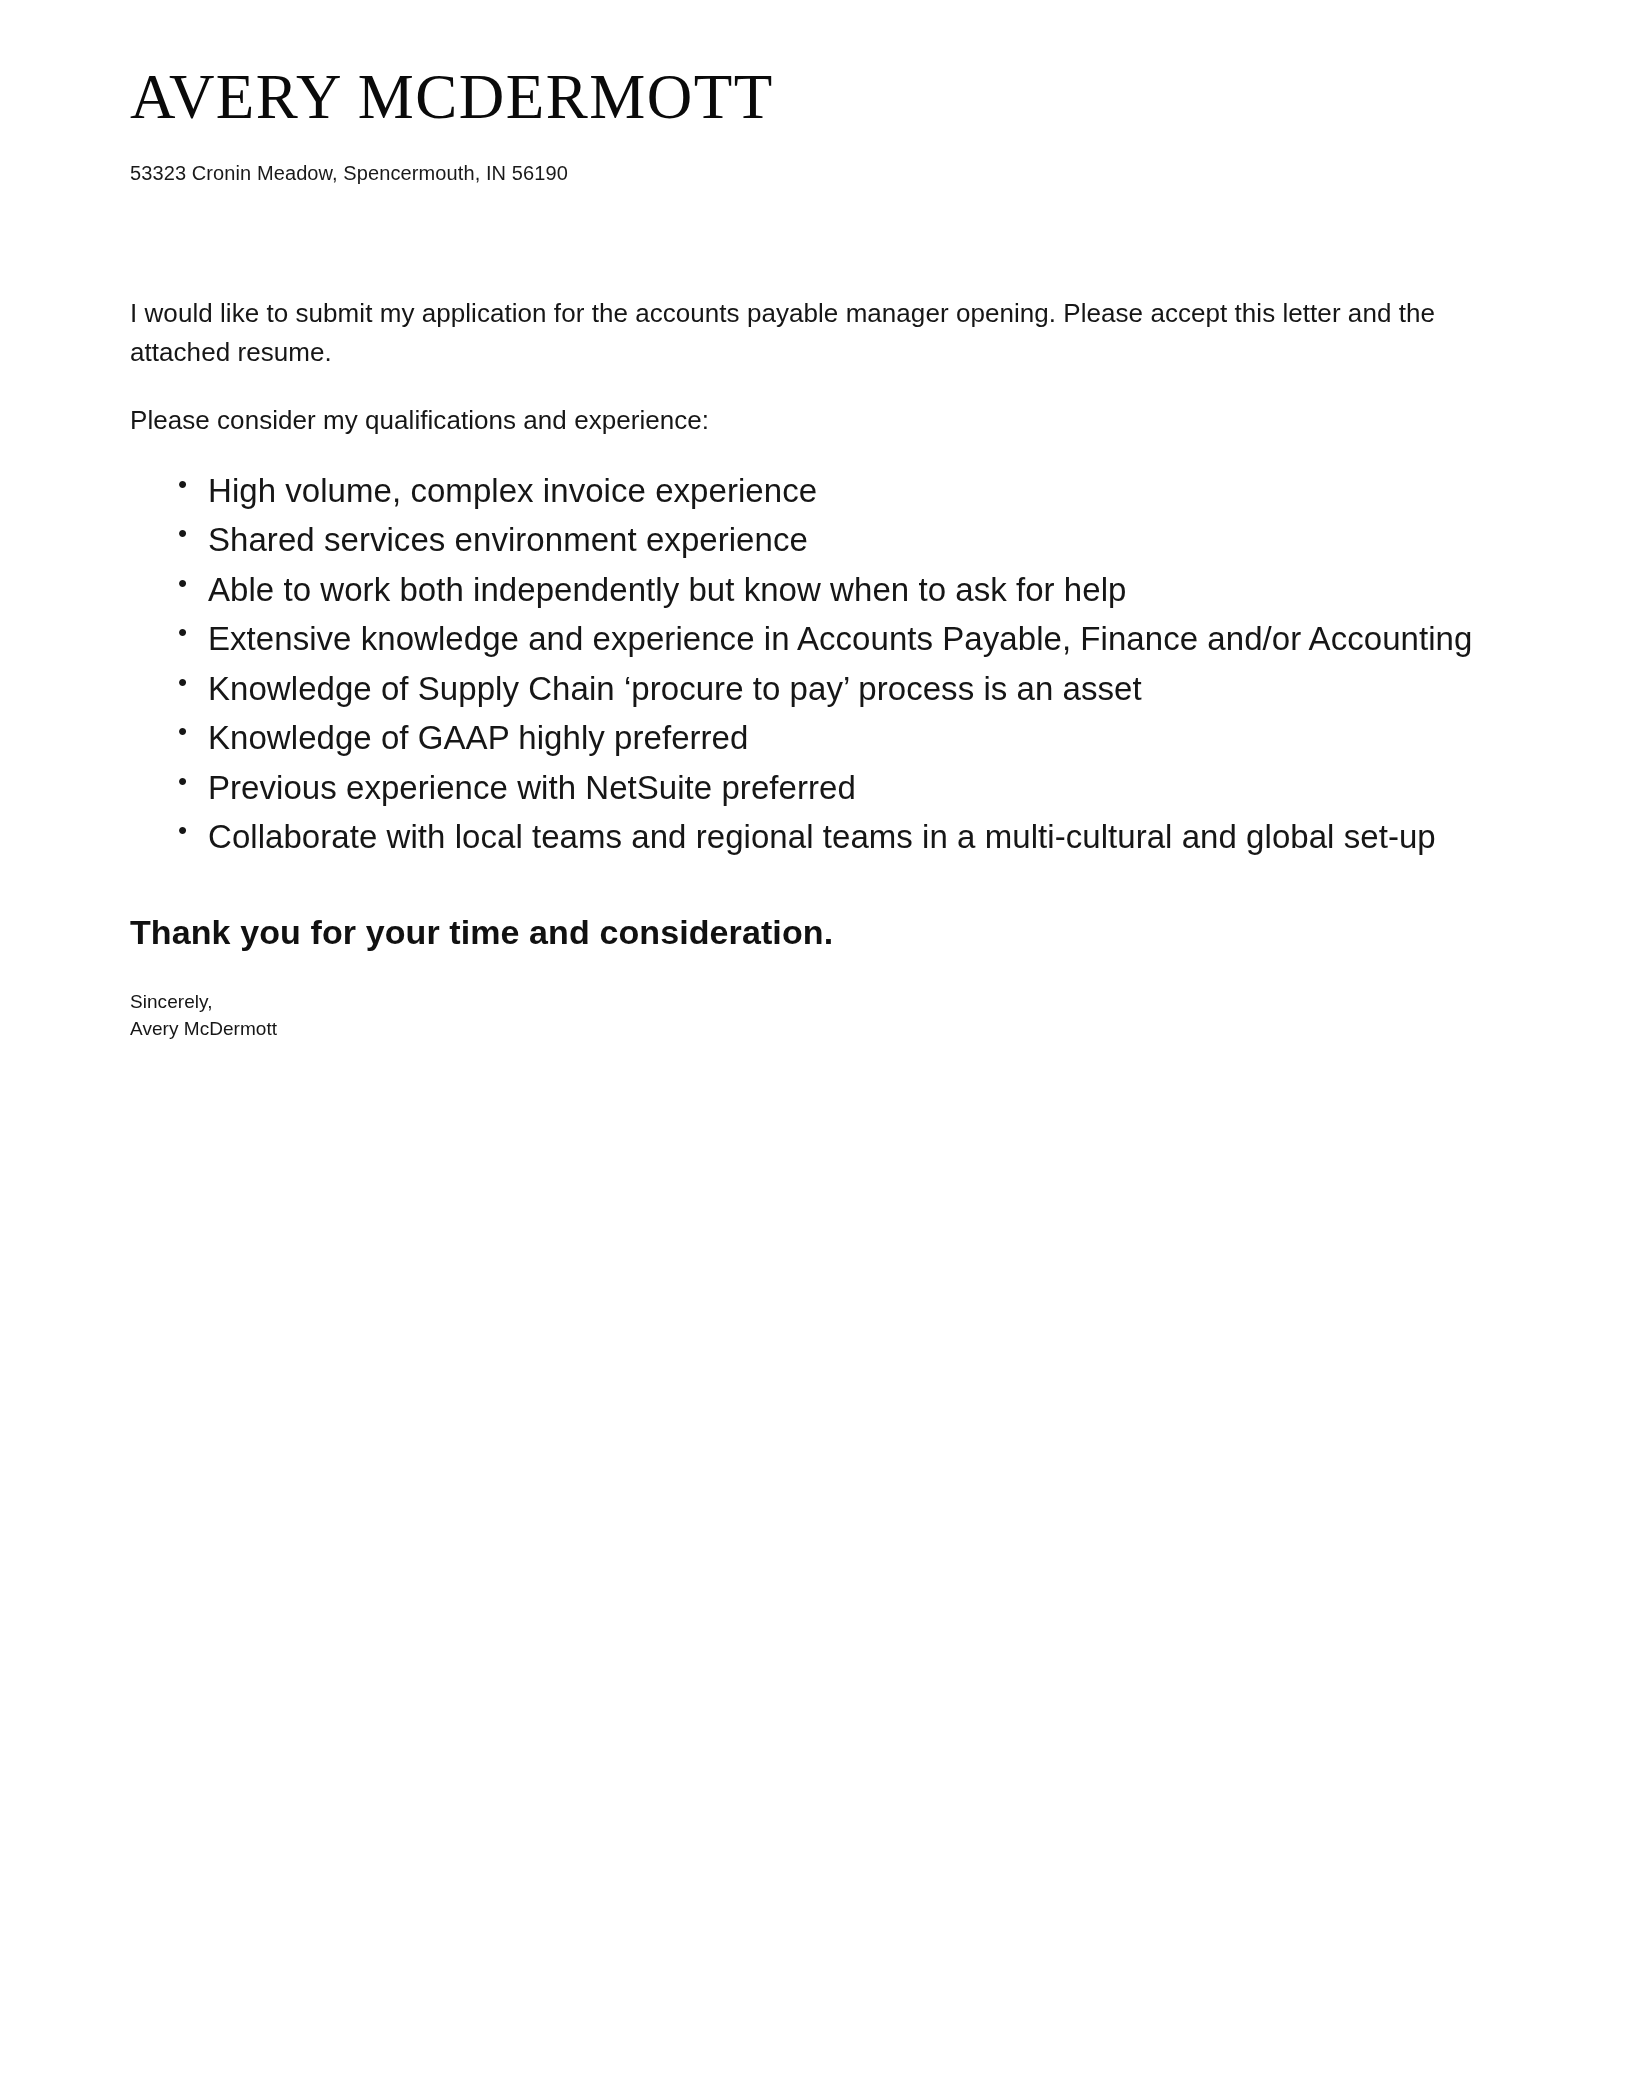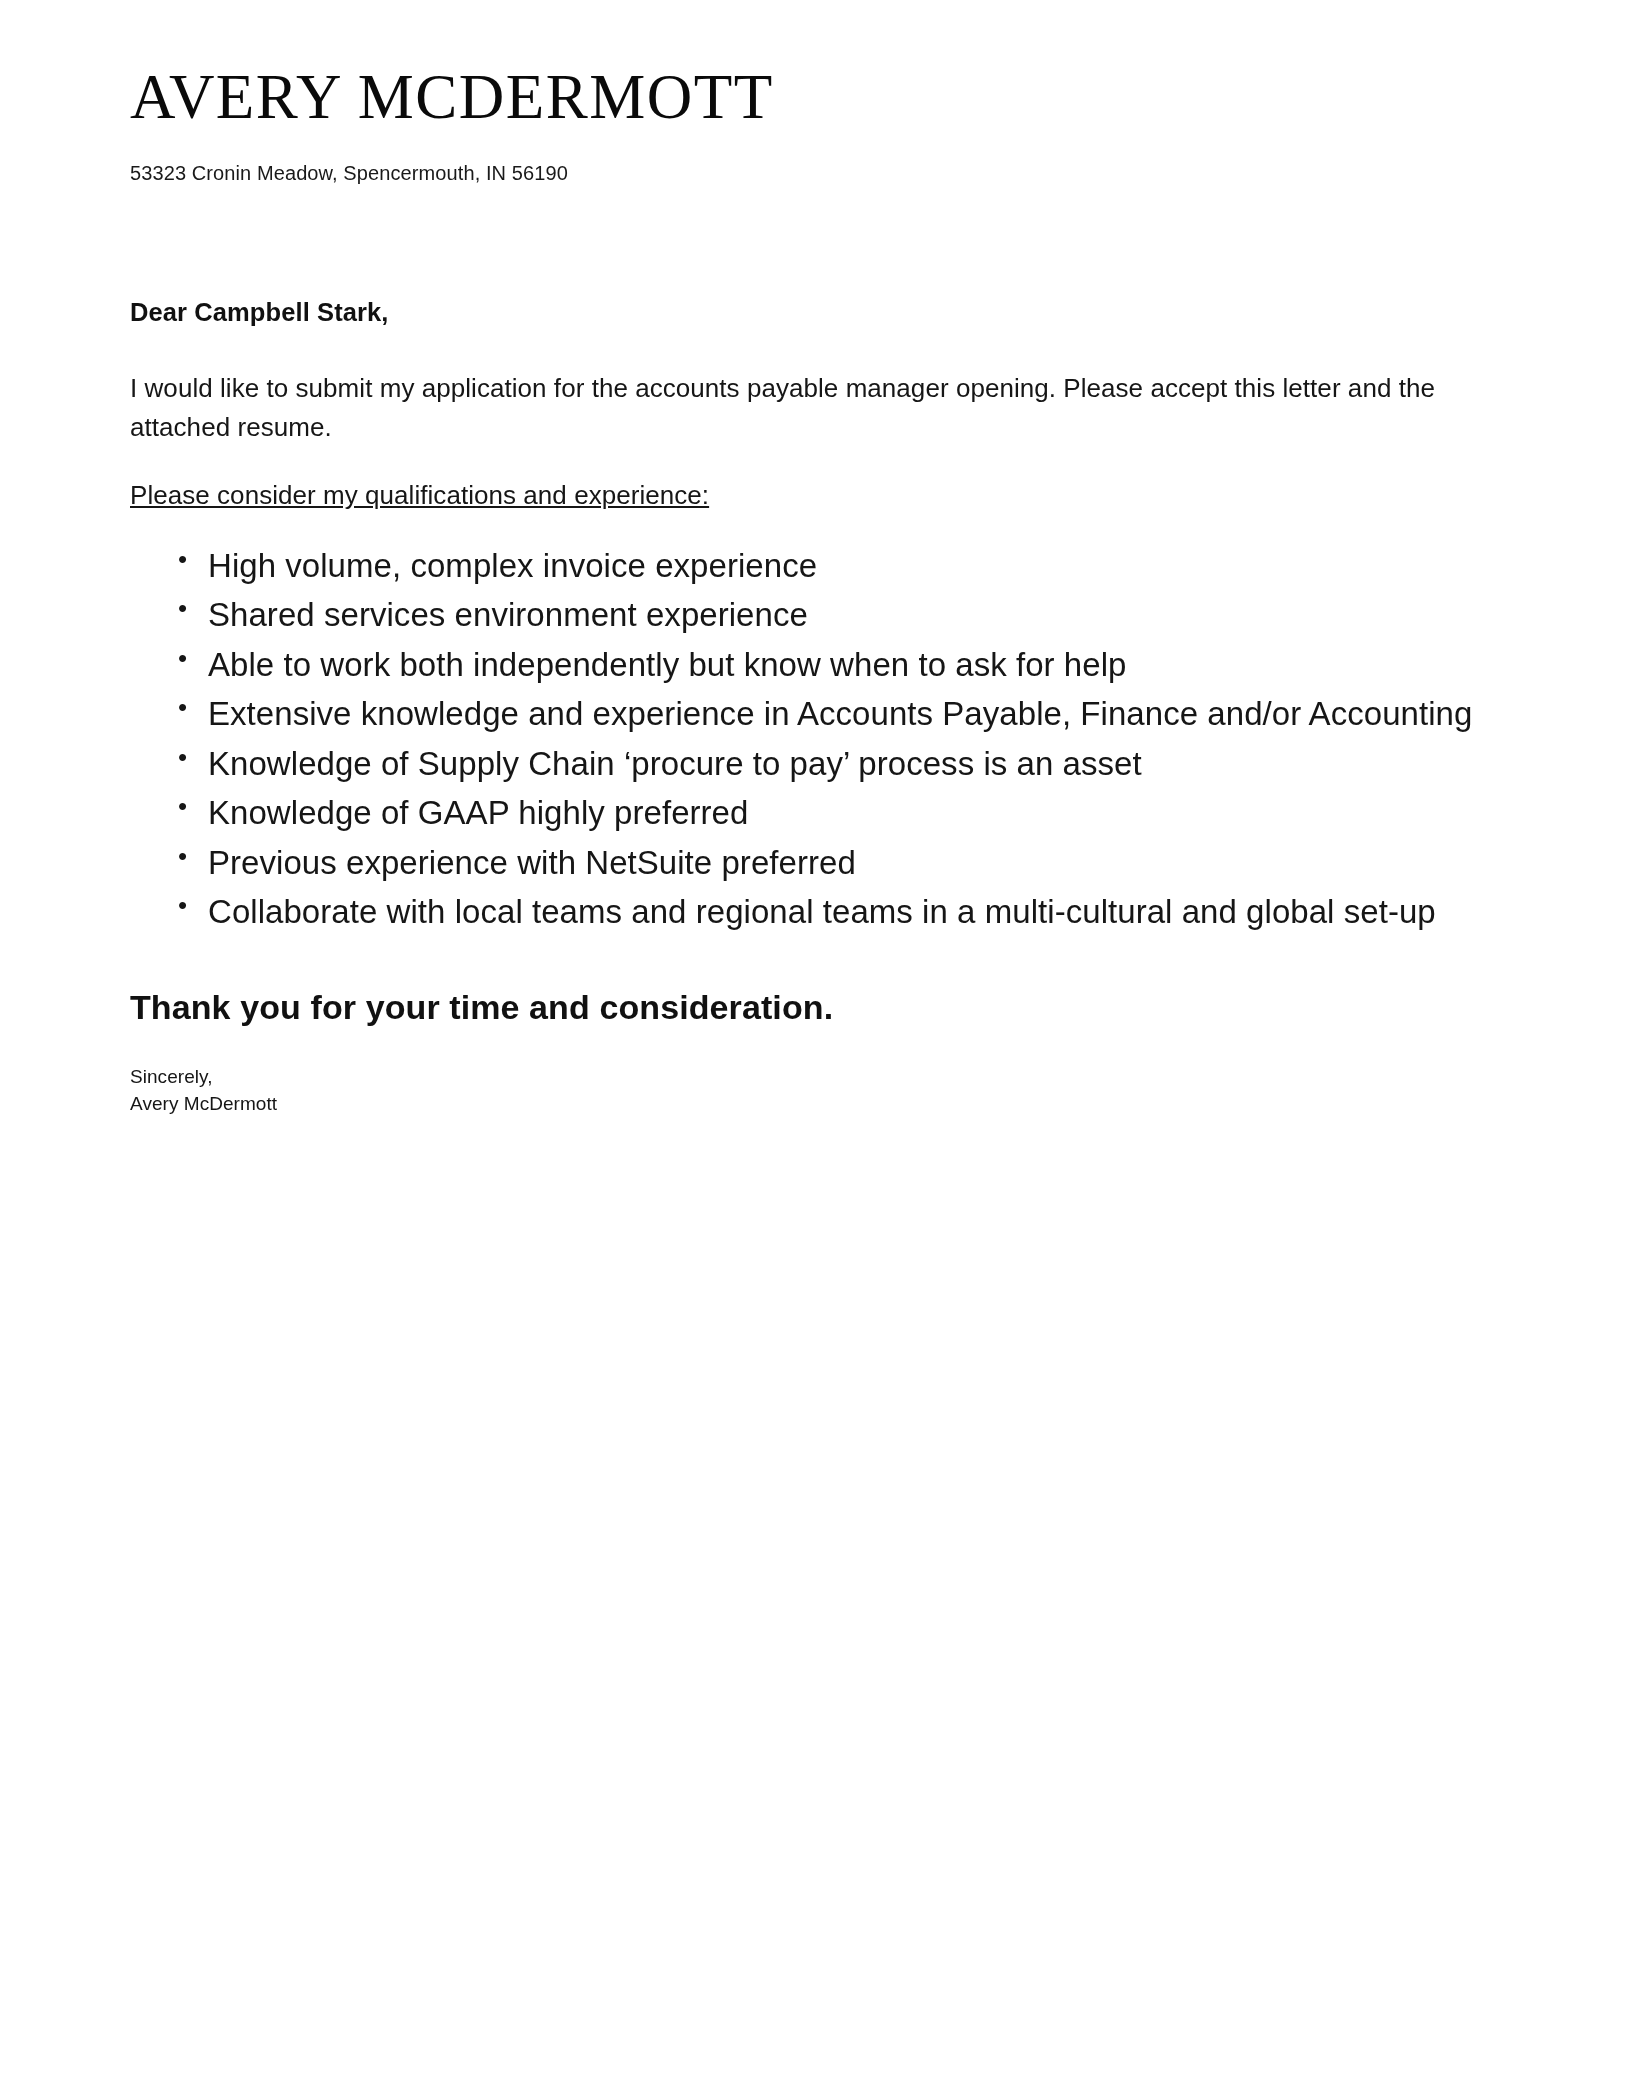--- a/index.html
+++ b/index.html
@@ -56,21 +56,20 @@
   }
   .para {
     font-size: 26px;
     line-height: 1.48;
     margin: 0 0 30px 0;
     color: #161616;
     letter-spacing: 0.05px;
   }
   .para.lead-in {
     margin-bottom: 26px;
-    text-decoration: underline;
   }
   ul.quals {
     list-style: none;
     margin: 0 0 0 0;
     padding: 0 0 0 48px;
   }
   ul.quals li {
     position: relative;
     font-size: 33px;
     line-height: 1.5;
@@ -112,21 +111,20 @@
 
 <div class="page">
   <div class="letter">
 
     <h1 class="name-heading">AVERY MCDERMOTT</h1>
 
     <p class="address-line">53323 Cronin Meadow, Spencermouth, IN 56190</p>
 
     <div class="body-block">
 
-      <p class="salutation">Dear Campbell Stark,</p>
 
       <p class="para">I would like to submit my application for the accounts payable manager opening. Please accept this letter and the attached resume.</p>
 
 
       <p class="para lead-in">Please consider my qualifications and experience:</p>
 
       <ul class="quals">
         <li>High volume, complex invoice experience</li>
         <li>Shared services environment experience</li>
         <li>Able to work both independently but know when to ask for help</li>

